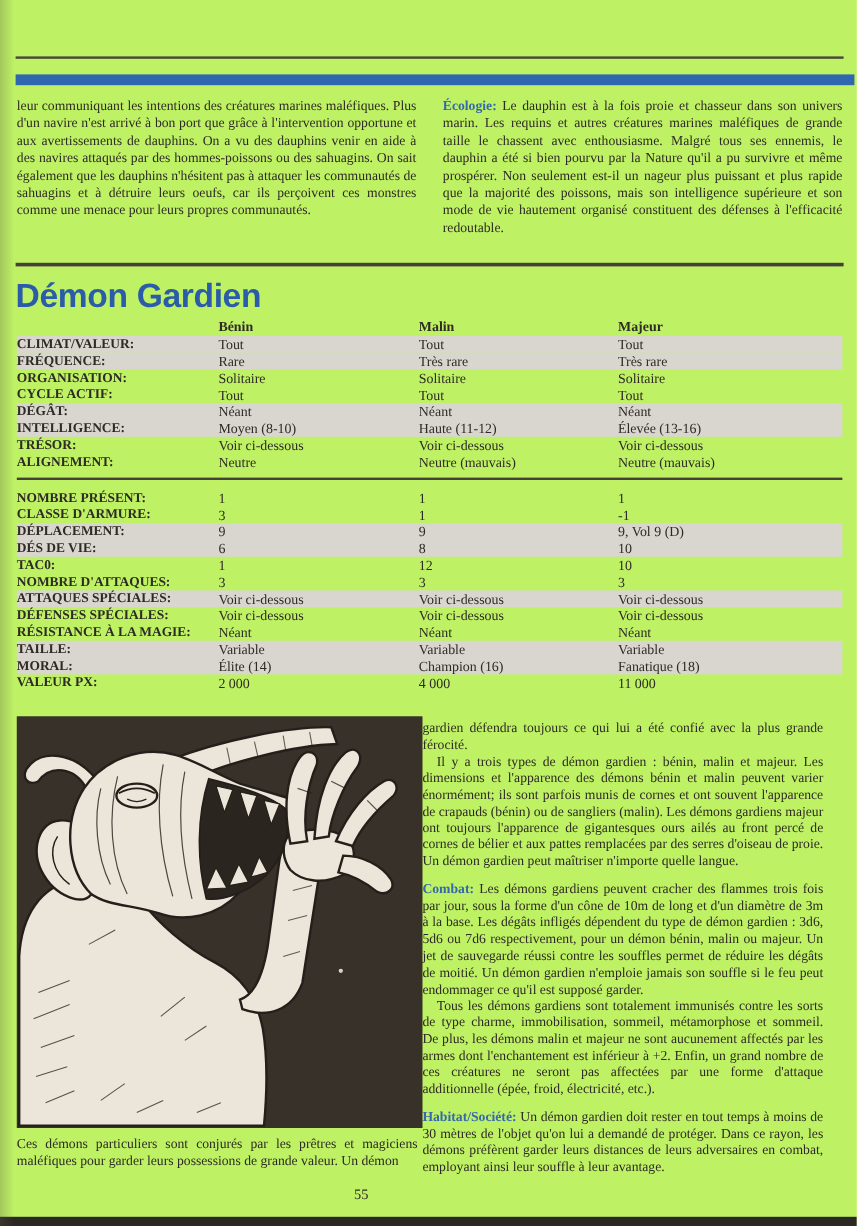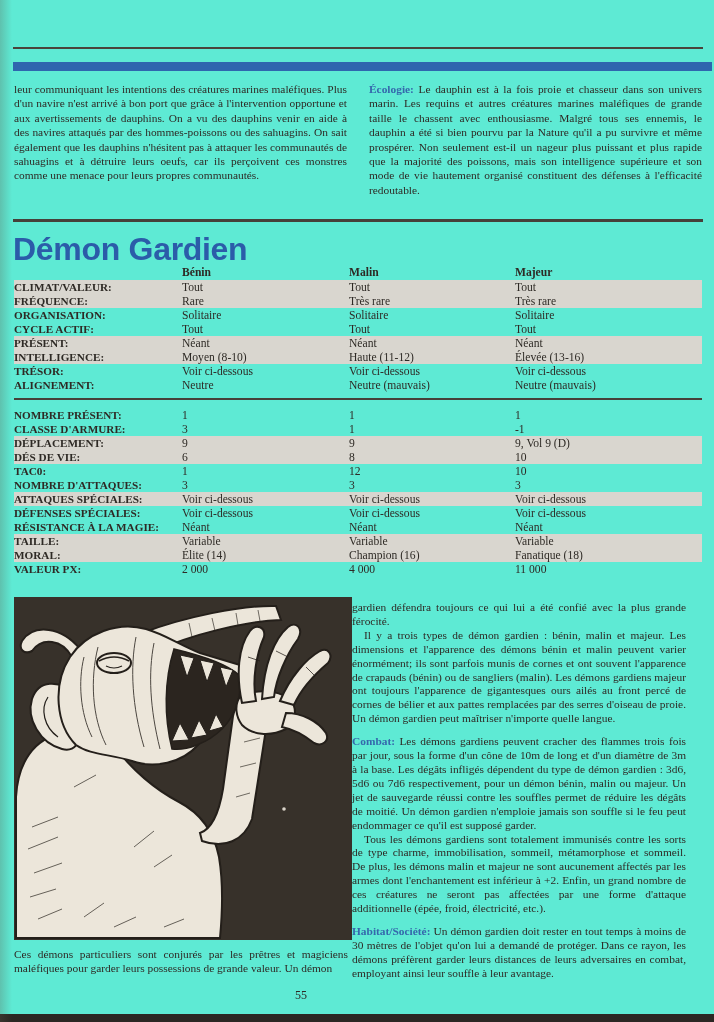--- a/index.html
+++ b/index.html
@@ -1,18 +1,18 @@
 <!DOCTYPE html>
 <html><head>
 <meta charset="utf-8">
 <style>
   html,body{margin:0;padding:0;}
   .page{
     position:relative; width:714px; height:1022px;
-    background:#5eead4; overflow:hidden;
+    background:#bef264; overflow:hidden;
     font-family:"Liberation Serif", serif;
     color:#2e2a25;
   }
   .page::before{
     content:''; position:absolute; left:0; top:0; bottom:0; width:12px;
     background:linear-gradient(90deg, rgba(95,88,75,0.28), rgba(95,88,75,0));
     pointer-events:none; z-index:5;
   }
   .top-rule{position:absolute; left:13px; top:47px; width:690px; height:2px; background:#4a443b;}
   .top-blue-bar{position:absolute; left:13px; top:62px; width:699px; height:9px; background:#2f66ae;}
@@ -20,21 +20,21 @@
 
   .intro{position:absolute; left:14px; top:82px; width:688px; display:flex; gap:22px;}
   .intro .col{flex:1; font-size:11.4px; line-height:14.4px; text-align:justify;}
   .blue-label{color:#3568ac; font-weight:bold;}
 
   .section-rule{position:absolute; left:13px; top:219px; width:690px; height:2.5px; background:#46403a;}
 
   .title{
     position:absolute; left:13px; top:231px; margin:0;
     font-family:"Liberation Sans", sans-serif; font-weight:bold;
-    font-size:32px; color:#2b5ca9; letter-spacing:-0.3px;
+    font-size:28px; color:#2b5ca9; letter-spacing:-0.3px;
   }
 
   .stat-table{position:absolute; left:14px; top:264px; width:688px; font-size:11.6px;}
   .trow{display:grid; grid-template-columns:168px 167px 166px 1fr; align-items:center; height:14px;}
   .trow.header{height:16px; font-weight:bold;}
   .trow.shaded{background:#d9d6cf;}
   .tlabel{font-weight:bold; font-size:11.2px; white-space:nowrap;}
   .tval{white-space:nowrap;}
   .table-rule{height:2px; background:#46403a; margin:6px 0 8px 0;}
 
@@ -104,21 +104,21 @@
           <div class="tval">Solitaire</div>
           <div class="tval">Solitaire</div>
         </div>
         <div class="trow">
           <div class="tlabel">CYCLE ACTIF:</div>
           <div class="tval">Tout</div>
           <div class="tval">Tout</div>
           <div class="tval">Tout</div>
         </div>
         <div class="trow shaded">
-          <div class="tlabel">PRÉSENT:</div>
+          <div class="tlabel">DÉGÂT:</div>
           <div class="tval">Néant</div>
           <div class="tval">Néant</div>
           <div class="tval">Néant</div>
         </div>
         <div class="trow shaded">
           <div class="tlabel">INTELLIGENCE:</div>
           <div class="tval">Moyen (8-10)</div>
           <div class="tval">Haute (11-12)</div>
           <div class="tval">Élevée (13-16)</div>
         </div>

